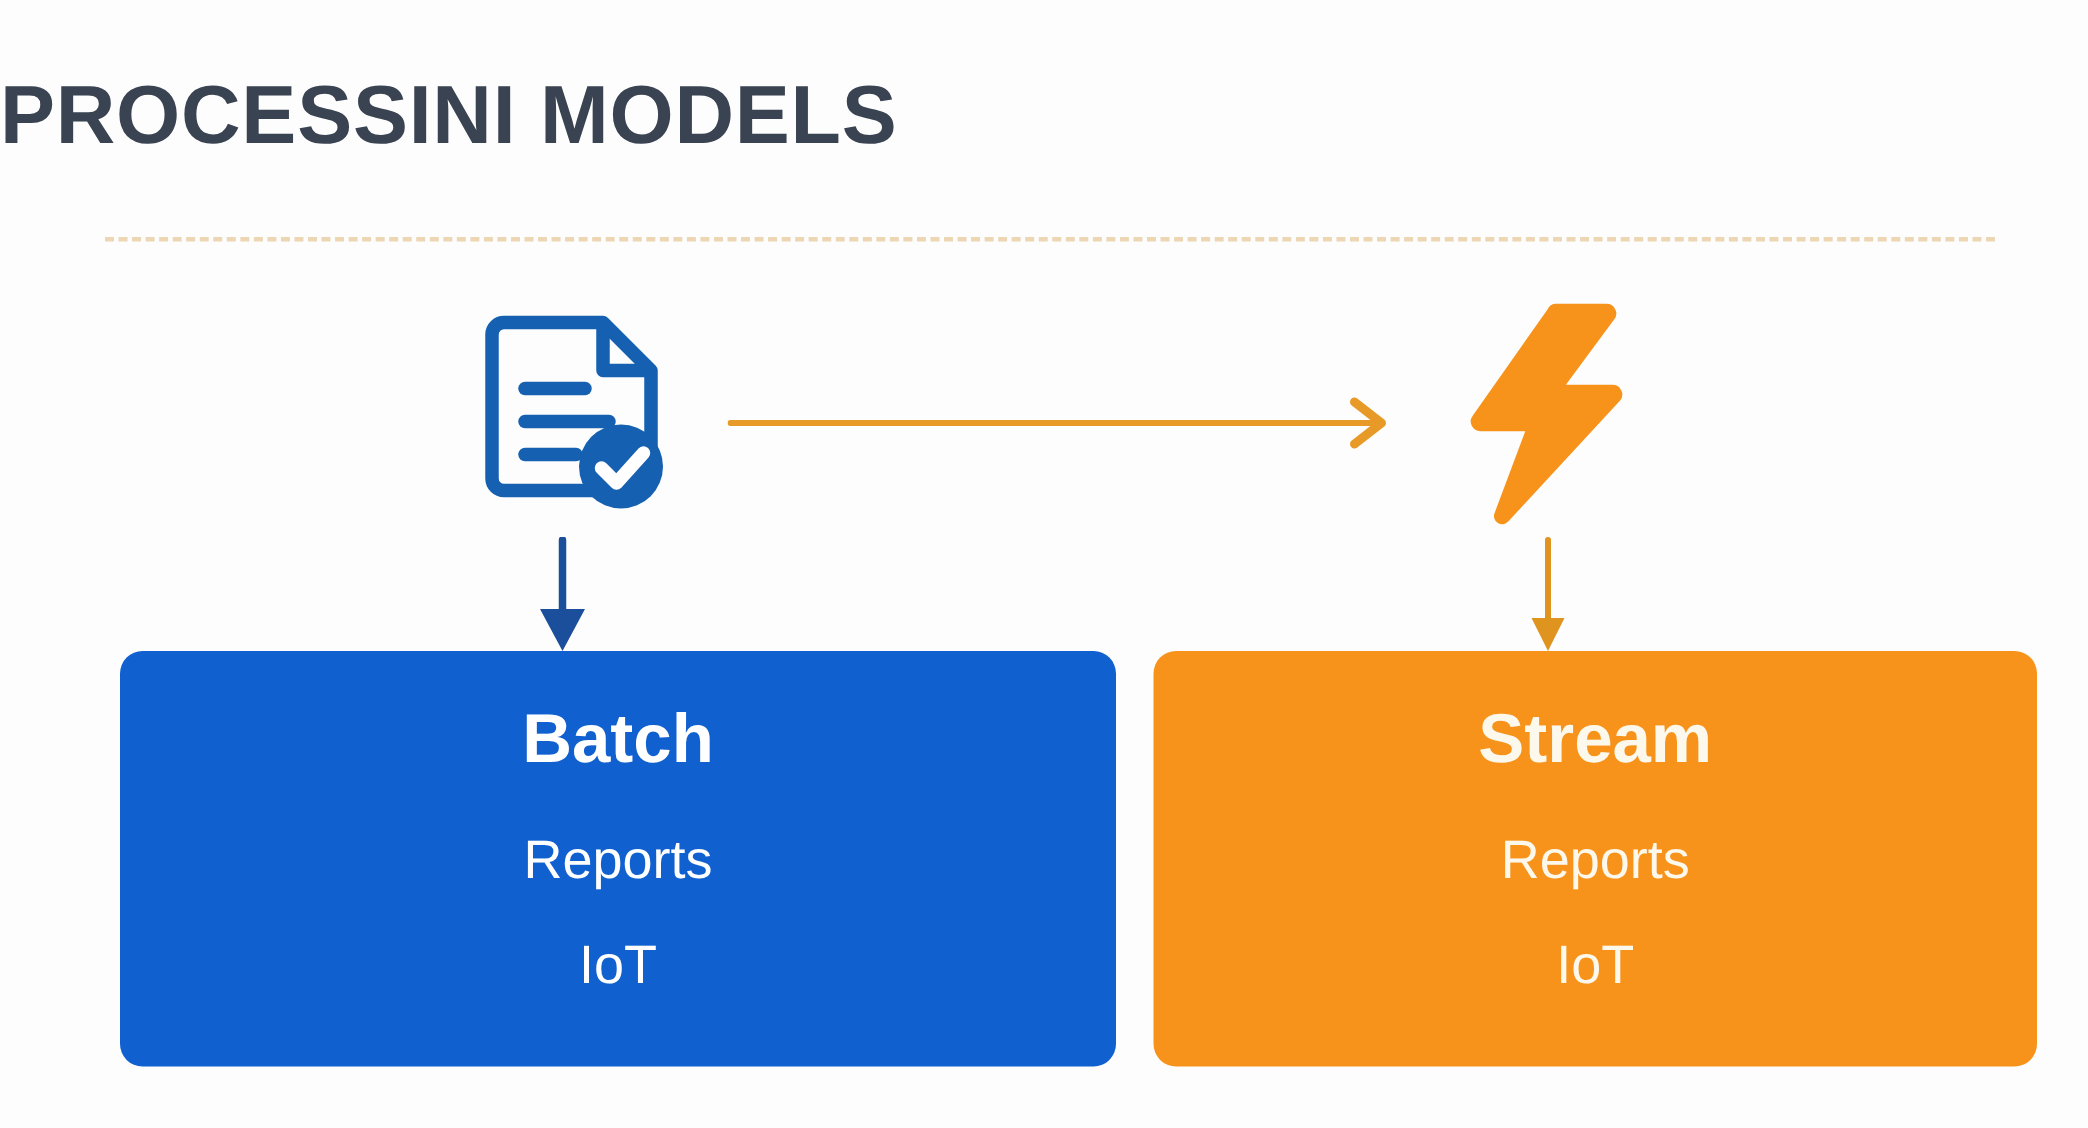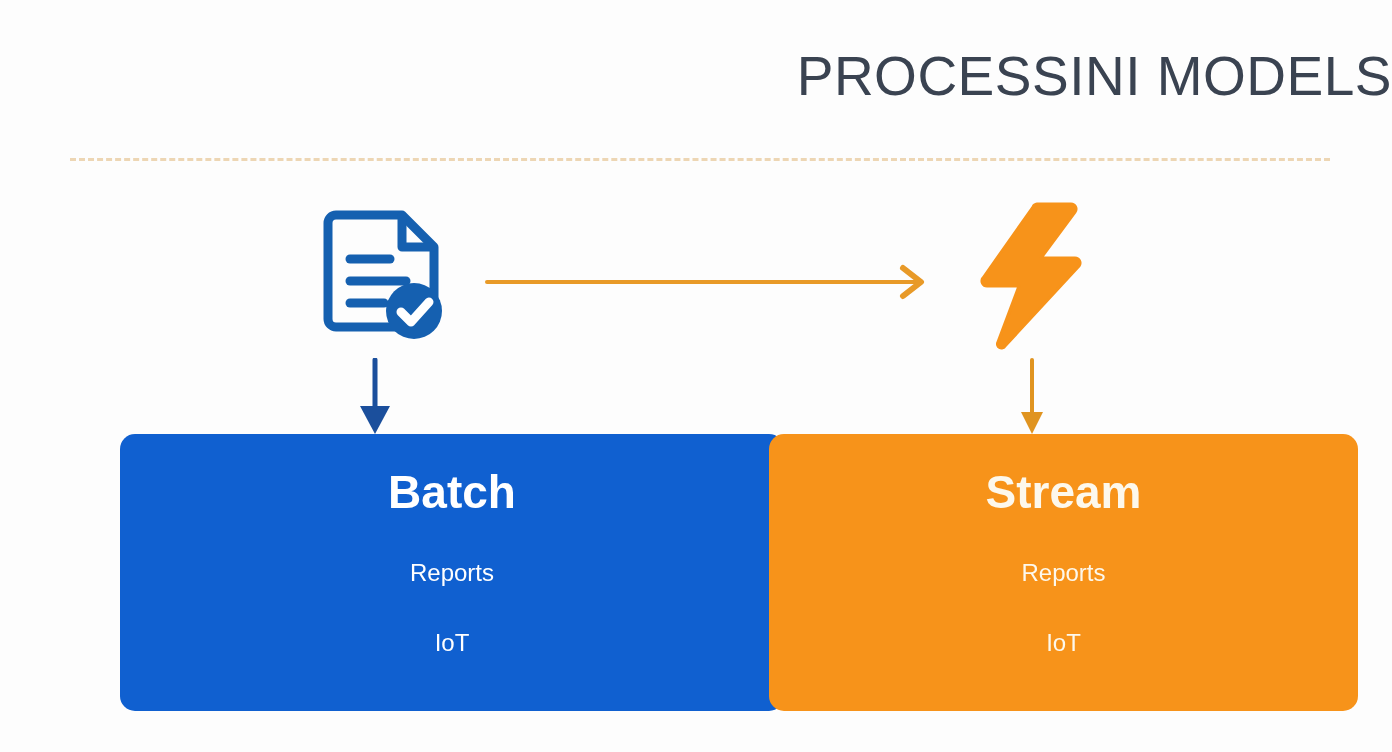--- a/index.html
+++ b/index.html
@@ -19,23 +19,23 @@
     inset: 0;
     background: #fdfdfd;
   }
 
   
   .title {
     position: absolute;
     top: 44px;
     left: 0;
     width: 1392px;
-    text-align: right;
+    text-align: left;
     font-size: 55px;
-    font-weight: normal;
+    font-weight: bold;
     letter-spacing: 0.5px;
     color: #3a4351;
     line-height: 64px;
     white-space: nowrap;
   }
 
   
   .divider {
     position: absolute;
     top: 158px;
@@ -94,38 +94,37 @@
     border-radius: 15px;
     display: flex;
     flex-direction: column;
     align-items: center;
     box-sizing: border-box;
   }
   .card-batch {
     left: 80px;
     width: 664px;
     background: #1060d0;
-    margin-left: 40px;
   }
   .card-stream {
     left: 733px;
     width: 589px;
     background: #f7931a;
     margin-left: 36px;
   }
   .card-heading {
     margin-top: 28px;
     font-size: 46px;
     font-weight: bold;
     color: #ffffff;
     line-height: 60px;
     white-space: nowrap;
   }
   .card-item {
-    font-size: 24px;
+    font-size: 36px;
     font-weight: normal;
     color: #ffffff;
     line-height: 46px;
     white-space: nowrap;
   }
   .card-item.first {
     margin-top: 28px;
   }
   .card-item.second {
     margin-top: 24px;

